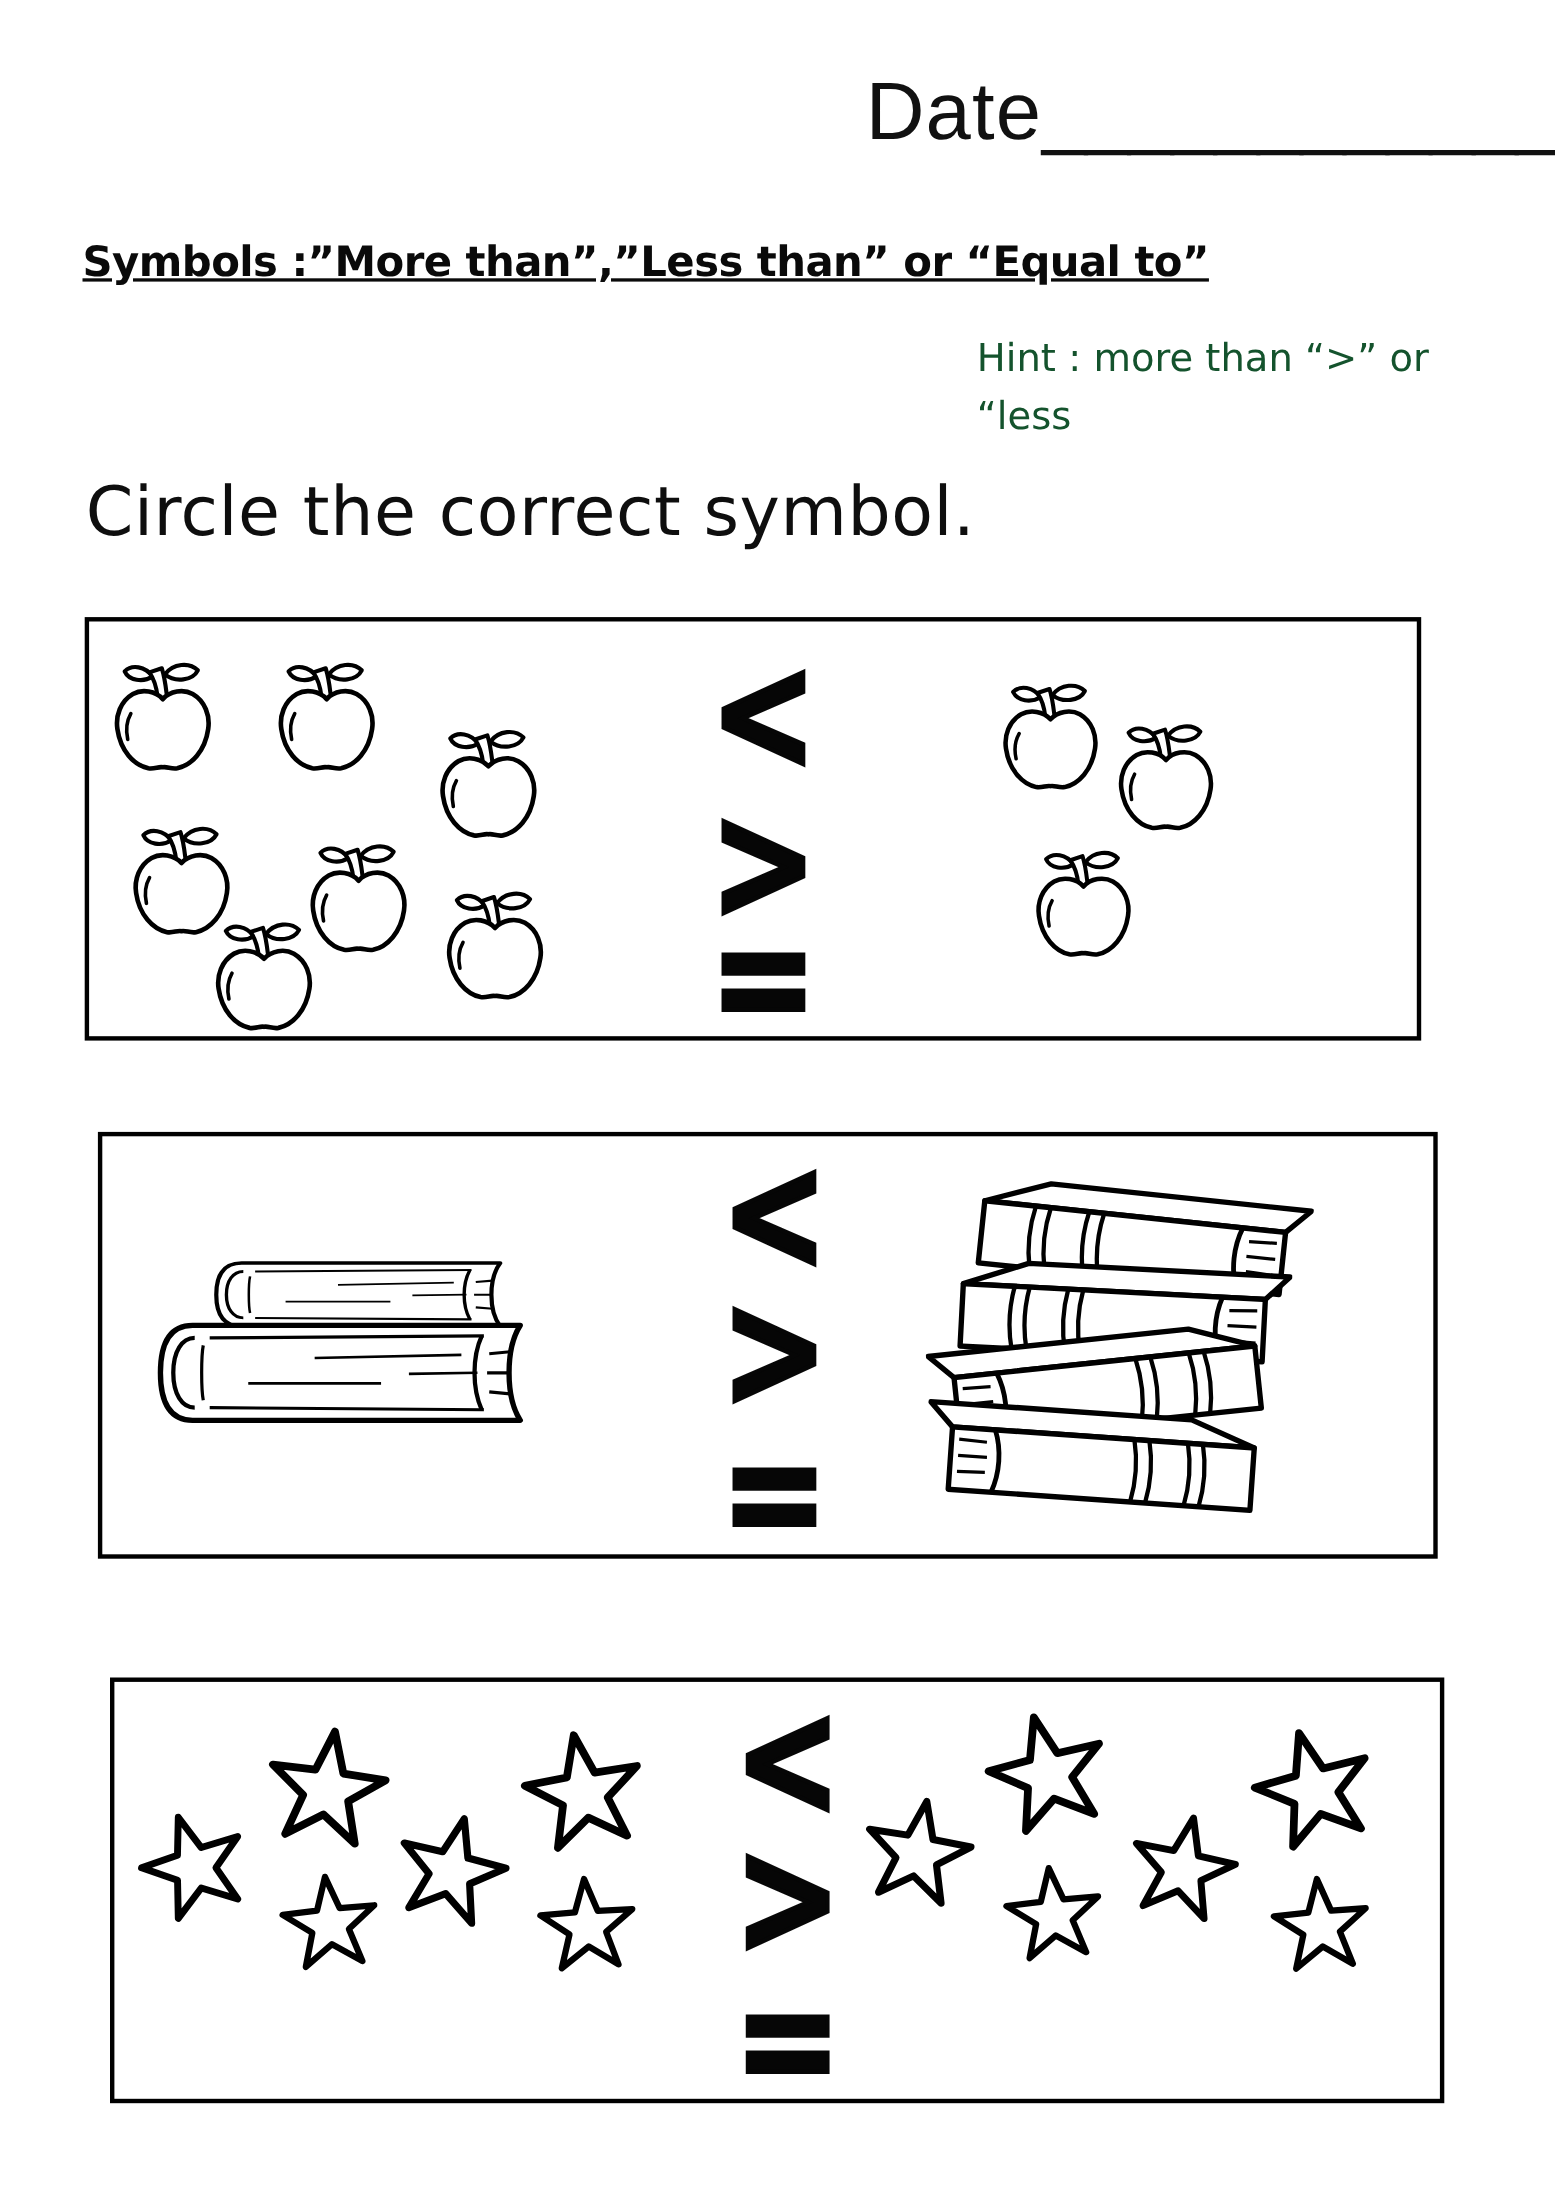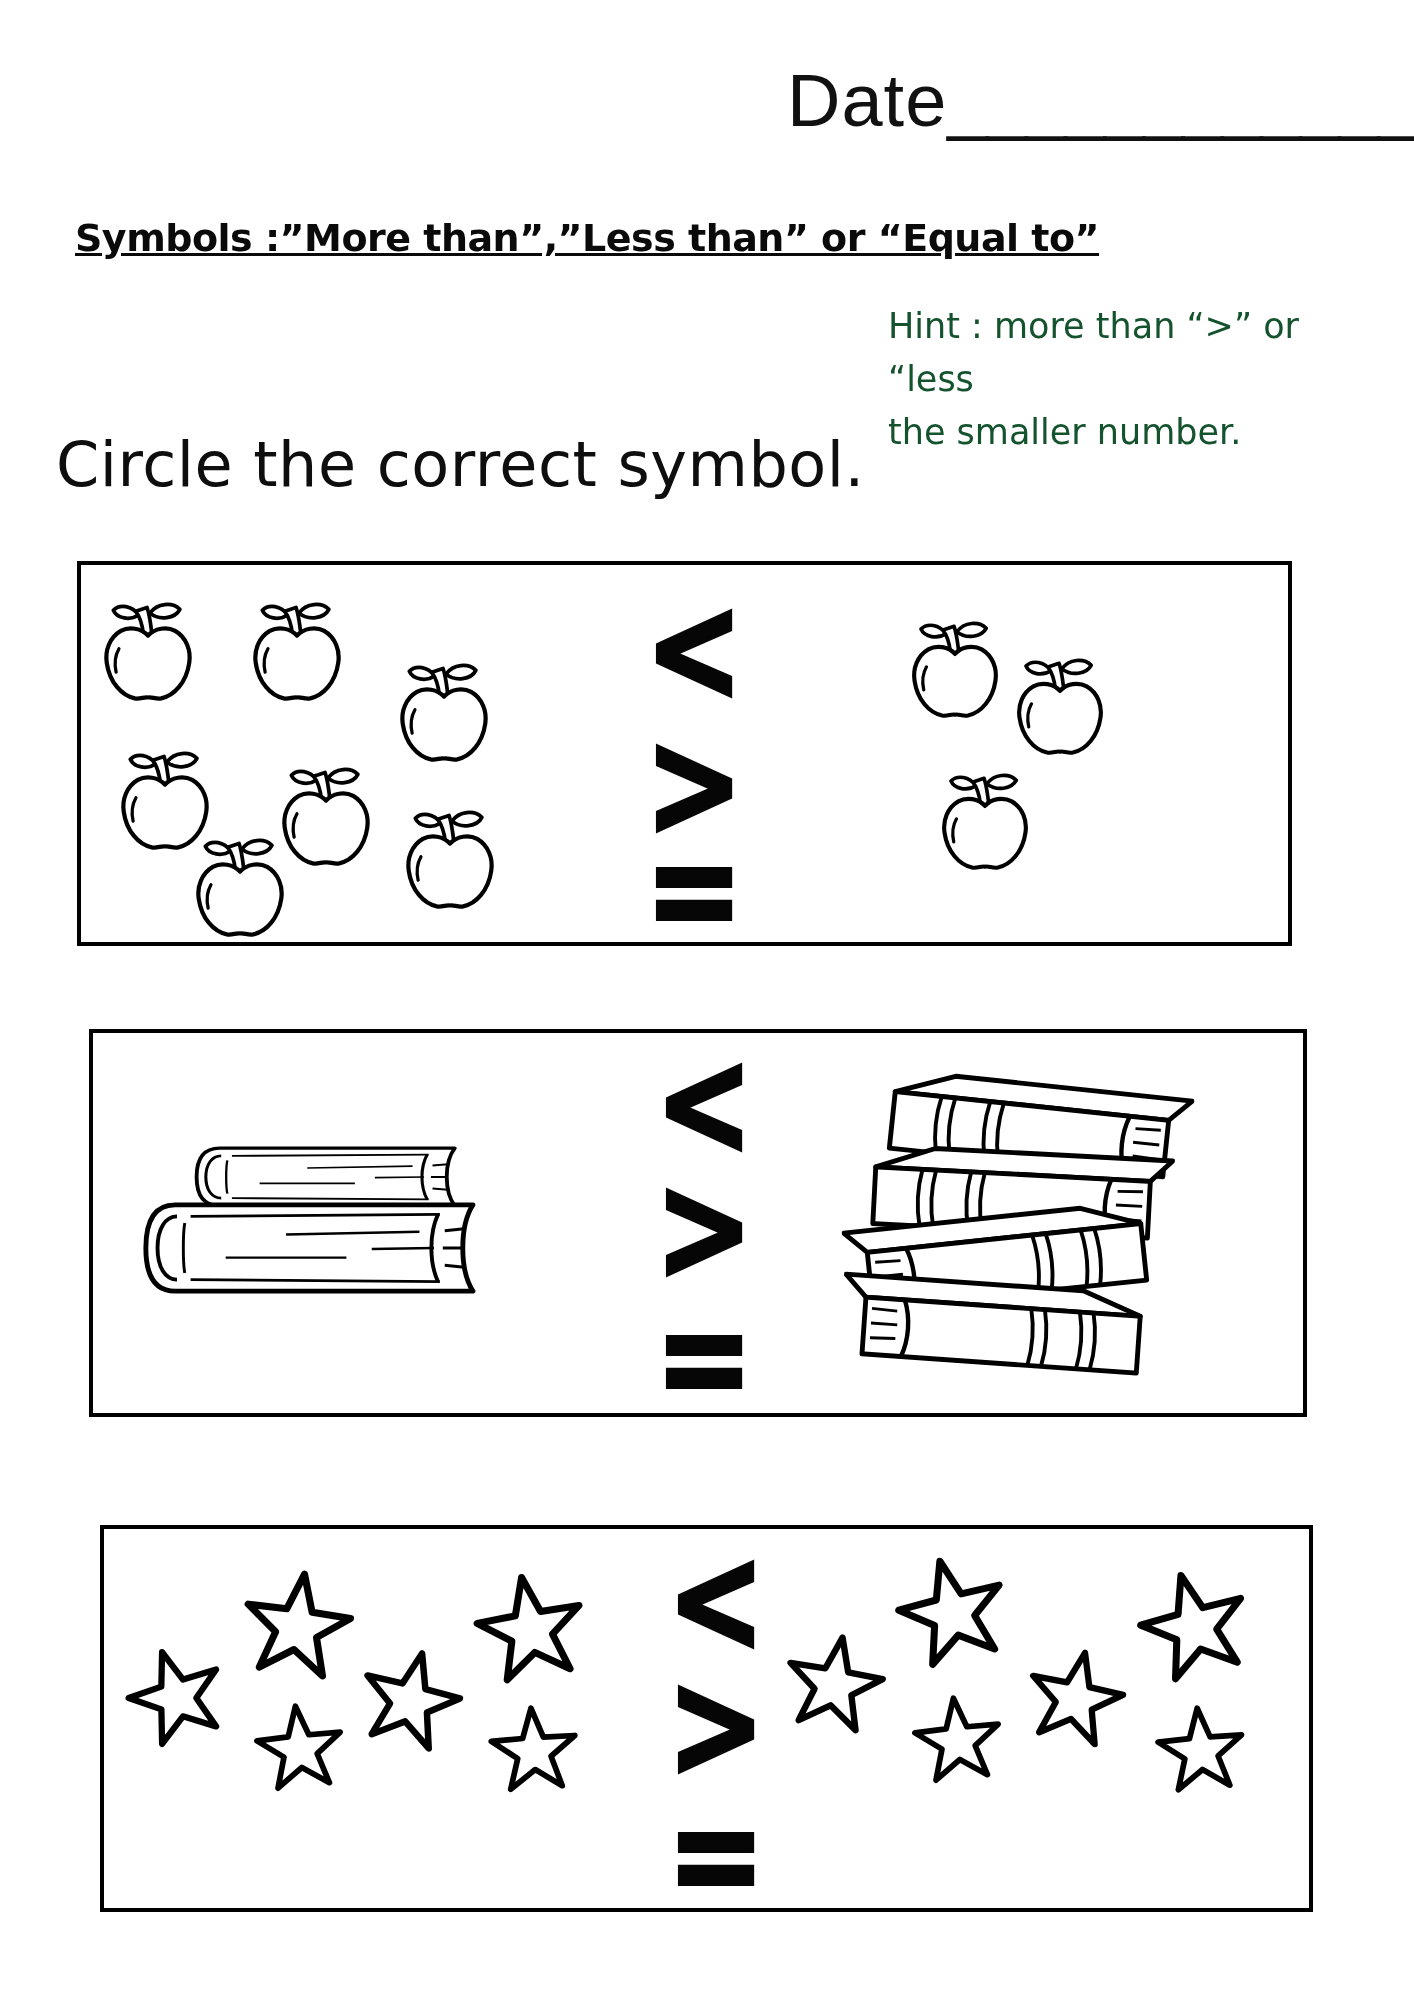--- a/index.html
+++ b/index.html
@@ -59,24 +59,23 @@
   </svg>
 
   <div class="abs namerow" style="left:787px;top:58px;">
     <span>Date</span><span class="underline-chars">____________</span>
   </div>
 
   <div class="abs heading" style="left:75px;top:216px;text-decoration:underline;">Symbols :”More than”,”Less than” or “Equal to”</div>
 
   <div class="abs hint" style="left:888px;top:300px;width:470px;">
     <div>Hint : more than “&gt;” or “less</div>
-    <div>the smaller number.</div>
   </div>
 
-  <div class="abs instruction" style="left:56px;top:428px;">Circle the correct symbol.</div>
+  <div class="abs instruction" style="left:78px;top:428px;">Circle the correct symbol.</div>
 
   <section class="box" style="left:77px;top:561px;width:1215px;height:385px;">
     <span class="cmp" style="left:613px;top:90px;">&lt;</span>
     <span class="cmp" style="left:613px;top:225px;">&gt;</span>
     <span class="cmp" style="left:613px;top:330px;">=</span>
   </section>
 
   <section class="box" style="left:89px;top:1029px;width:1218px;height:388px;">
     <span class="cmp" style="left:611px;top:76px;">&lt;</span>
     <span class="cmp" style="left:611px;top:201px;">&gt;</span>

